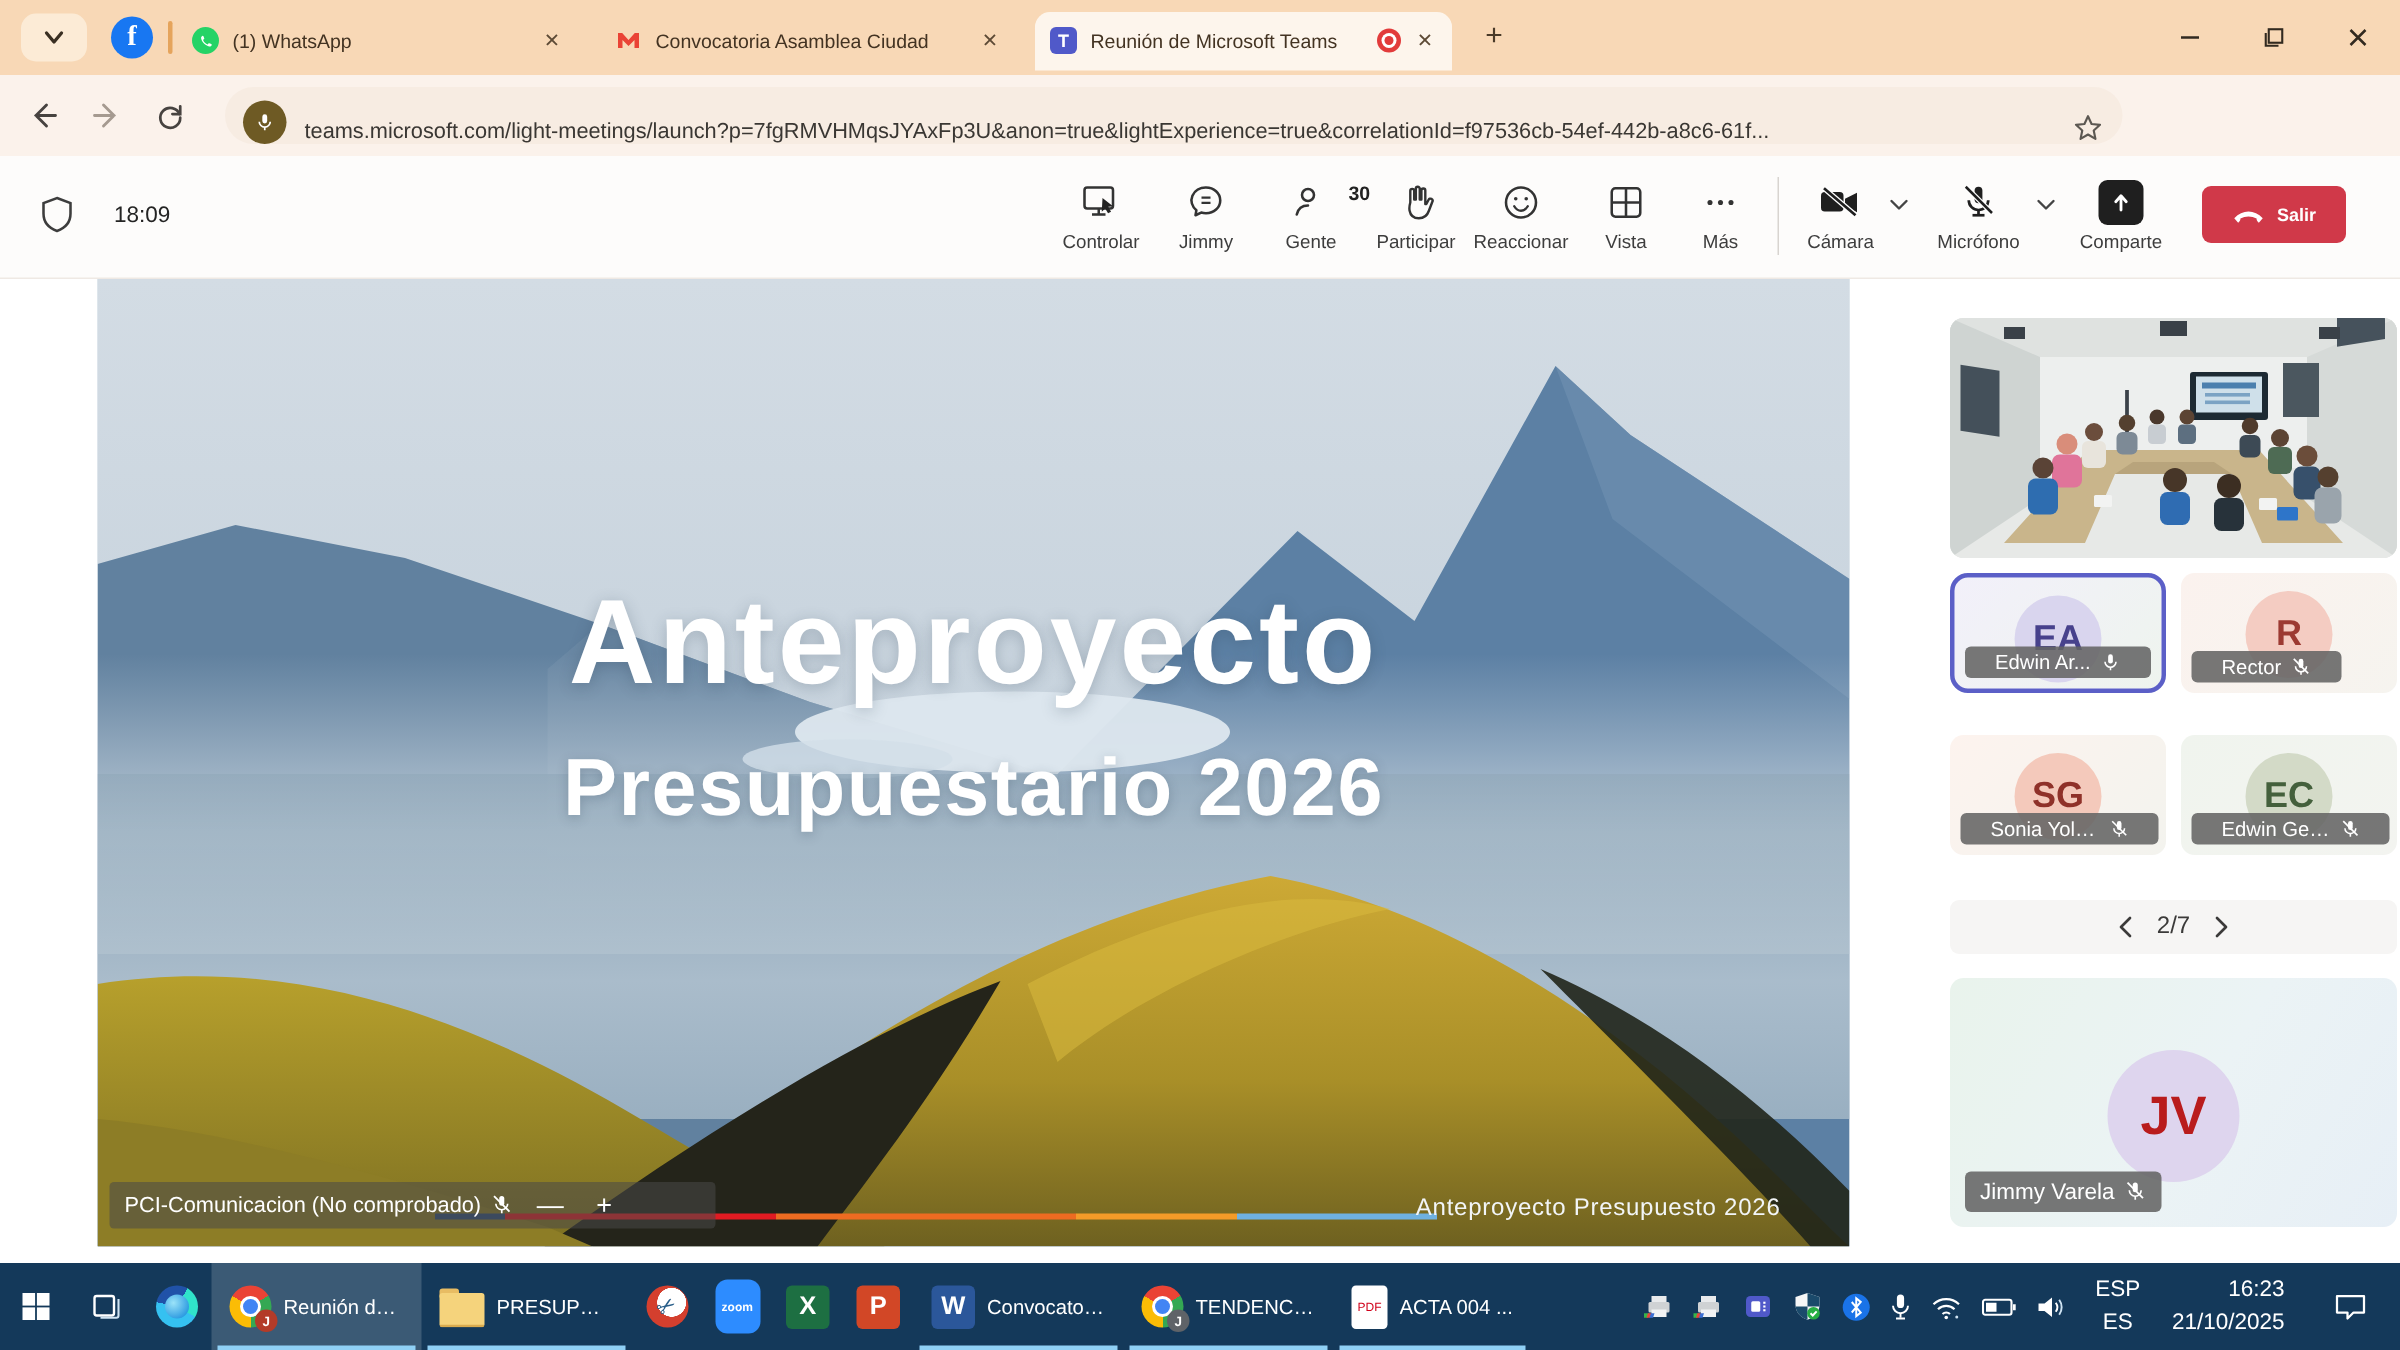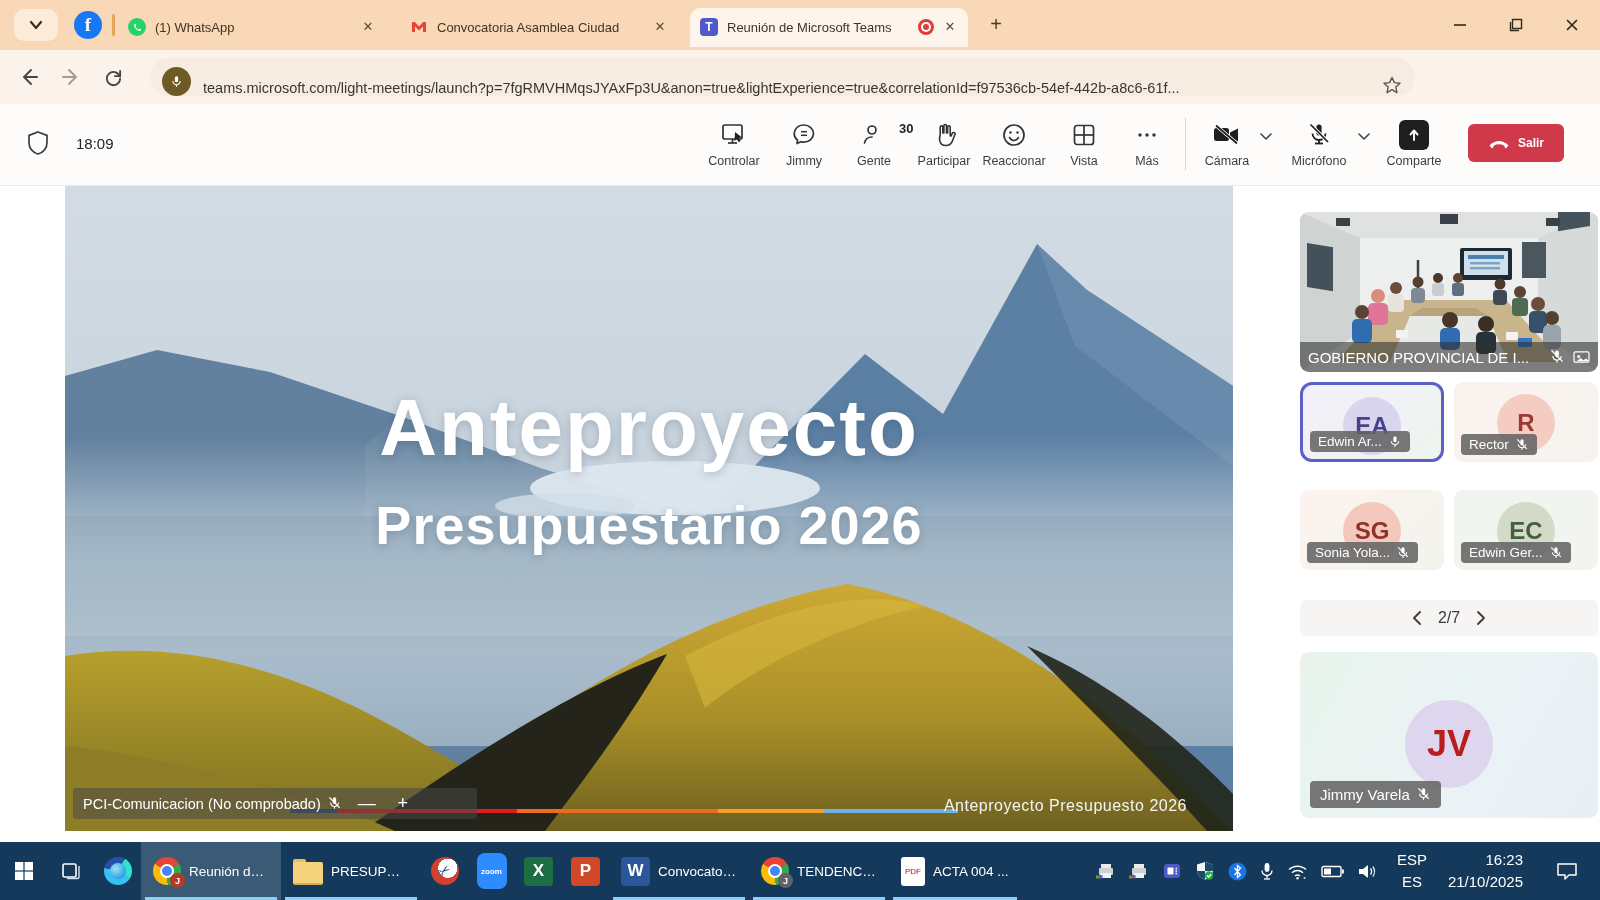--- a/index.html
+++ b/index.html
@@ -100,21 +100,21 @@
   .t-small { width:144px; height:80px; }
   .t-ea { left:0; top:170px; border:3px solid #5b5fc7; border-radius:12px;
           background:linear-gradient(135deg,#f2f0fa,#eef4ee); }
   .t-r  { left:154px; top:170px; background:linear-gradient(135deg,#fbf2ee,#f6f4ef); }
   .t-sg { left:0; top:278px; background:linear-gradient(135deg,#fdf3ee,#f3f3ee); }
   .t-ec { left:154px; top:278px; background:linear-gradient(135deg,#f0f4ee,#f3f4f0); }
   .avatar-c { position:absolute; left:50%; transform:translateX(-50%); border-radius:50%;
               display:flex; align-items:center; justify-content:center; font-weight:bold; }
   .av-small { top:12px; width:58px; height:58px; font-size:24px; }
   .name-pill { position:absolute; left:7px; bottom:7px; max-width:92%; background:rgba(100,100,100,.88);
-               border-radius:4px; padding:3px 8px; display:flex; align-items:center; gap:6px; }
+               border-radius:4px; padding:3px 20px; display:flex; align-items:center; gap:6px; }
   .name-pill .nm { color:#fff; font-size:13.5px; white-space:nowrap; overflow:hidden; text-overflow:ellipsis; }
   .pager { position:absolute; left:0; top:388px; width:298px; height:36px; display:flex;
            align-items:center; justify-content:center; gap:14px; background:#f6f5f4; border-radius:6px; }
   .pager .num { font-size:16px; color:#3b3a39; }
   .t-jv { left:0; top:440px; width:298px; height:166px;
           background:linear-gradient(120deg,#e9f3ec,#ebf3f5 55%,#e7eff6); }
   .av-jv { top:48px; width:88px; height:88px; font-size:36px; background:#ded5ee; color:#b91c1c; }
 
   
   .taskbar { position:absolute; left:0; top:842px; width:1600px; height:58px; background:#14395a;
@@ -503,34 +503,20 @@
           <circle cx="252" cy="106" r="7" fill="#55402f"></circle>
             <rect x="243" y="113" width="18" height="24" rx="5" fill="#9aa4ac"></rect>
           <circle cx="150" cy="108" r="8" fill="#473628"></circle>
             <rect x="140" y="116" width="20" height="22" rx="5" fill="#2f6cb2"></rect>
           <circle cx="186" cy="112" r="8" fill="#3c2e22"></circle>
             <rect x="176" y="120" width="20" height="22" rx="5" fill="#27323a"></rect>
           <rect x="96" y="118" width="12" height="8" rx="1" fill="#f2f3f2"></rect>
           <rect x="206" y="120" width="12" height="8" rx="1" fill="#f2f3f2"></rect>
           <rect x="218" y="126" width="14" height="9" rx="1" fill="#2e75c9"></rect>
         </svg>
-        <div class="feat-label">
-          <span class="nm">GOBIERNO PROVINCIAL DE I...</span>
-          <svg width="16" height="16" viewBox="0 0 16 16">
-              <rect x="6.2" y="1.4" width="3.6" height="7" rx="1.8" fill="#fff"></rect>
-              <path d="M3.8 7a4.2 4.2 0 0 0 8.4 0" fill="none" stroke="#fff" stroke-width="1.2"></path>
-              <line x1="8" y1="11.2" x2="8" y2="13.6" stroke="#fff" stroke-width="1.2"></line>
-              <line x1="2.5" y1="1.5" x2="13.5" y2="12.5" stroke="#fff" stroke-width="1.3"></line>
-            </svg>
-          <svg width="17" height="15" viewBox="0 0 18 16">
-              <rect x="1" y="2" width="16" height="11" rx="1.5" fill="none" stroke="#fff" stroke-width="1.3"></rect>
-              <circle cx="6" cy="7" r="1.6" fill="#fff"></circle>
-              <path d="M4 12l4-3.5 3 2.5 3-2 3 3z" fill="#fff"></path>
-            </svg>
-        </div>
       </div>
 
       <div class="vtile t-small t-ea">
         <div class="avatar-c av-small" style="background:#d9d5ee;color:#47418c">EA</div>
         <div class="name-pill">
           <span class="nm">Edwin Ar...</span>
           <svg width="14" height="14" viewBox="0 0 16 16">
               <rect x="6.2" y="1.4" width="3.6" height="7" rx="1.8" fill="#fff"></rect>
               <path d="M3.8 7a4.2 4.2 0 0 0 8.4 0" fill="none" stroke="#fff" stroke-width="1.2"></path>
               <line x1="8" y1="11.2" x2="8" y2="13.6" stroke="#fff" stroke-width="1.2"></line>

